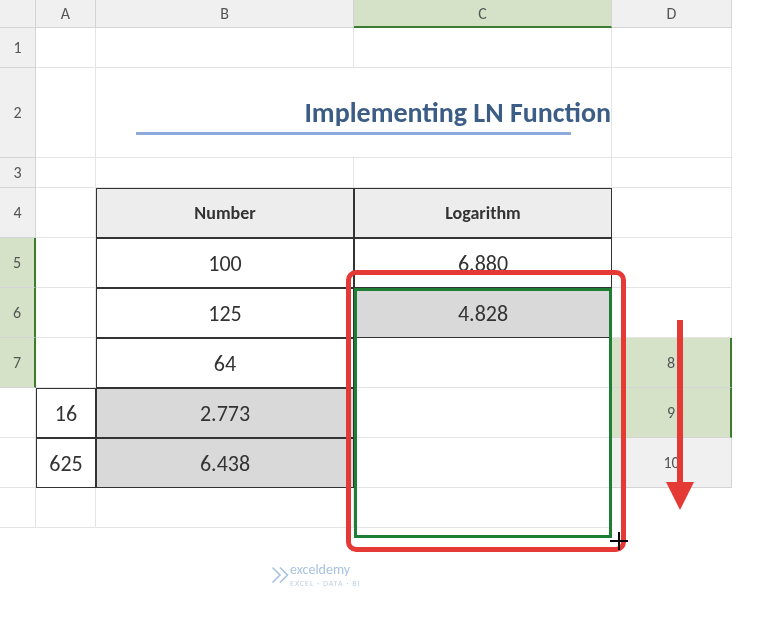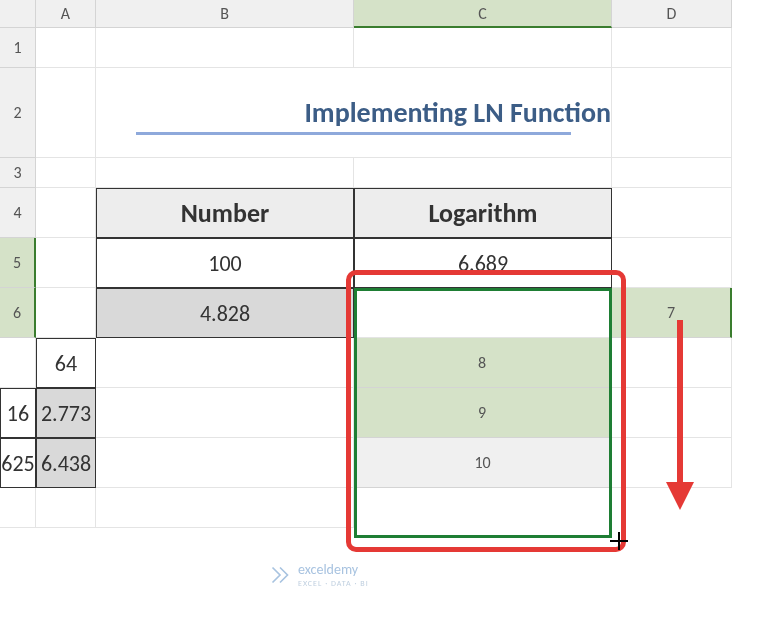--- a/index.html
+++ b/index.html
@@ -82,21 +82,21 @@
       bottom: 22px;
       left: 40px;
       right: 40px;
       height: 3px;
       background: #8ea9db;
     }
     .table-header {
       background: #ededed;
       border: 1.5px solid #333;
       font-weight: bold;
-      font-size: 26px;
+      font-size: 18px;
     }
     .table-cell {
       border: 1.5px solid #333;
       font-size: 22px;
       background: #fff;
     }
     .table-cell.shaded {
       background: #d9d9d9;
     }
     .selection-green {
@@ -143,21 +143,21 @@
     }
     .watermark {
       position: absolute;
       bottom: 30px;
       left: 270px;
       font-size: 14px;
       color: #a8c3e0;
       z-index: 2;
       display: flex;
       align-items: center;
-      gap: 8px;
+      gap: 0;
     }
     .watermark-icon {
       width: 20px;
       height: 20px;
     }
     .watermark-sub {
       font-size: 8px;
       color: #c0d0e0;
       letter-spacing: 1px;
     }
@@ -195,25 +195,26 @@
 
   <div class="row-header">4</div>
   <div class="cell"></div>
   <div class="cell table-header">Number</div>
   <div class="cell table-header">Logarithm</div>
   <div class="cell"></div>
 
   <div class="row-header active">5</div>
   <div class="cell"></div>
   <div class="cell table-cell">100</div>
-  <div class="cell table-cell">6.689</div>
+  <div class="cell table-cell">6.880</div>
   <div class="cell"></div>
 
   <div class="row-header active">6</div>
   <div class="cell"></div>
+  <div class="cell table-cell">125</div>
   <div class="cell table-cell shaded">4.828</div>
   <div class="cell"></div>
 
   <div class="row-header active">7</div>
   <div class="cell"></div>
   <div class="cell table-cell">64</div>
   <div class="cell"></div>
 
   <div class="row-header active">8</div>
   <div class="cell"></div>

